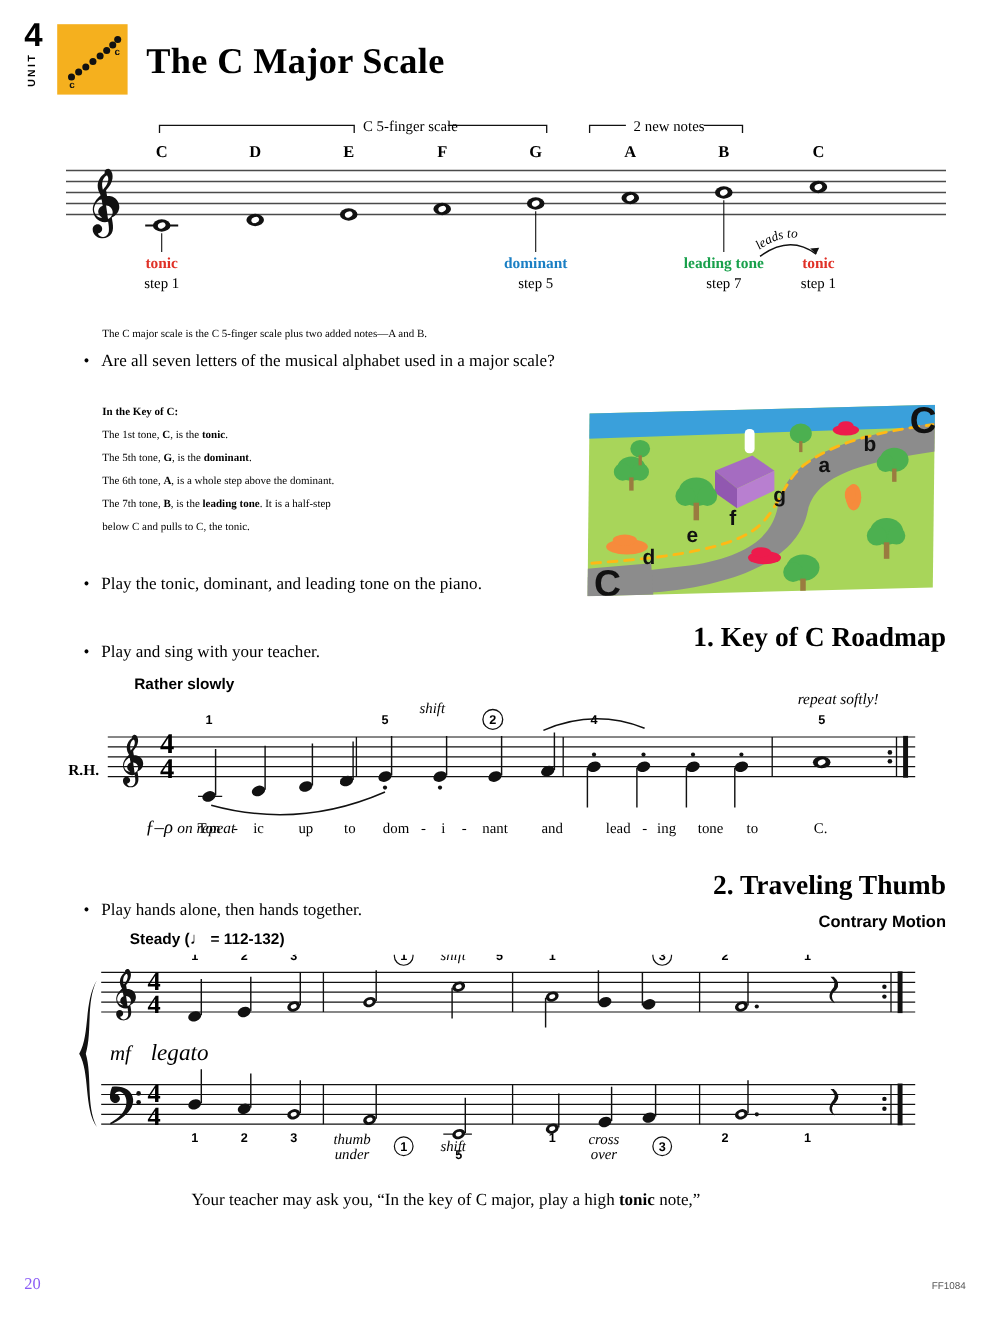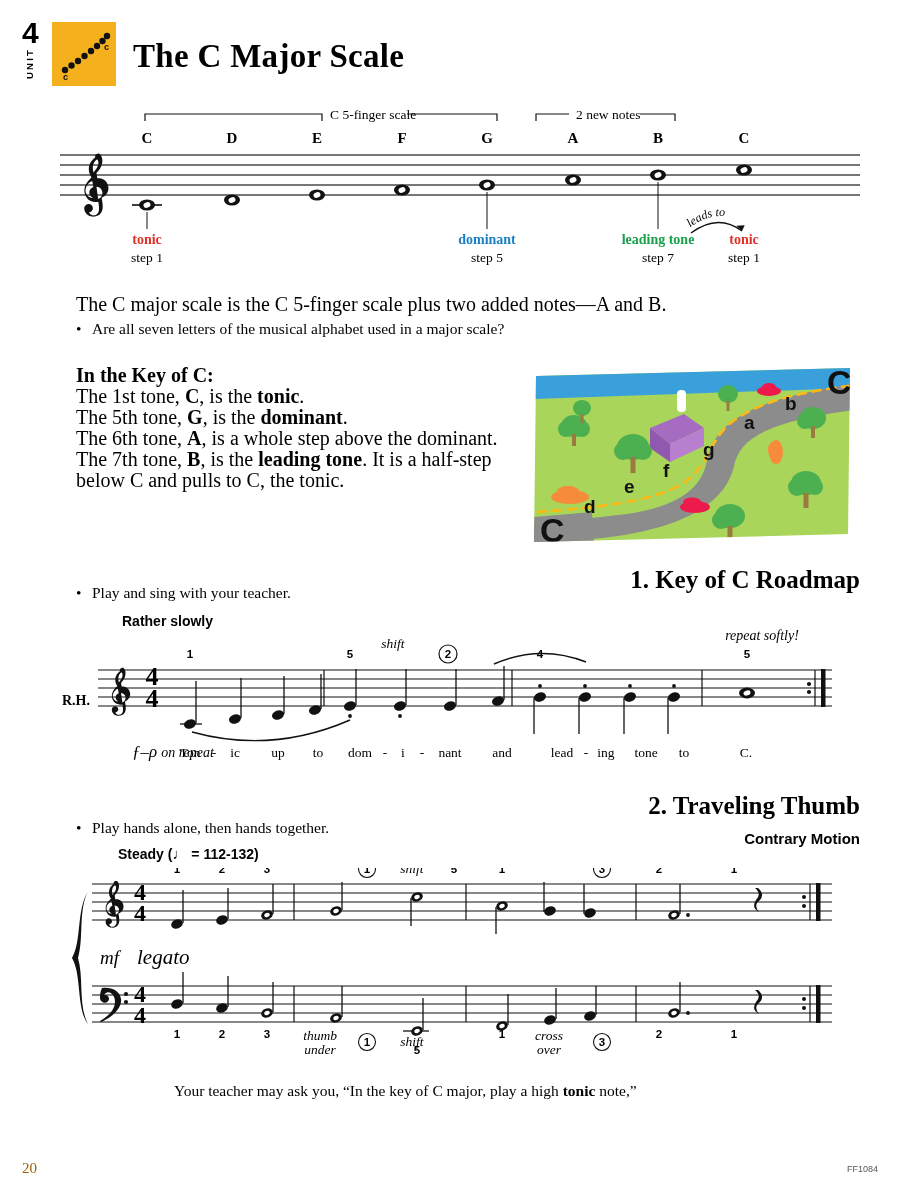--- a/index.html
+++ b/index.html
@@ -18,21 +18,21 @@
   
   .scale{position:absolute;left:60px;top:105px;width:800px;height:175px;}
   .scale svg{display:block;}
   .brk-lbl{font-family:"Liberation Serif",serif;font-size:13.5px;}
   .note-letter{font-family:"Liberation Serif",serif;font-weight:bold;font-size:15px;text-anchor:middle;}
   .term{font-family:"Liberation Serif",serif;font-weight:bold;font-size:14px;text-anchor:middle;}
   .stepl{font-family:"Liberation Serif",serif;font-size:13.5px;text-anchor:middle;}
   .leadsto{font-family:"Liberation Serif",serif;font-style:italic;font-size:12px;}
 
   
-  .ptxt{position:absolute;font-size:20px;line-height:20px;}
+  .ptxt{position:absolute;font-size:10px;line-height:20px;margin-left:17px;}
   .b{font-weight:bold;}
   .bullet{position:absolute;font-size:15.5px;line-height:20px;}
   .bullet .dot{display:inline-block;width:16px;}
 
   
   .roadmap{position:absolute;left:532px;top:366px;width:322px;height:178px;}
   .roadmap svg{display:block;}
 
   
   .sec-h{position:absolute;font-family:"Liberation Serif",serif;font-weight:bold;font-size:25px;text-align:right;}
@@ -46,21 +46,21 @@
   .fing{font-family:"Liberation Sans",sans-serif;font-weight:bold;font-size:11.5px;text-anchor:middle;}
   .ital{font-family:"Liberation Serif",serif;font-style:italic;font-size:13.5px;text-anchor:middle;}
   .dyn{font-family:"Liberation Serif",serif;font-style:italic;font-weight:normal;font-size:17px;}
 
   
   .disc{position:absolute;left:60px;top:1068px;width:110px;height:62px;}
   .disc-word{position:absolute;left:8px;top:0;font-family:"Liberation Sans",sans-serif;font-weight:bold;font-size:8.5px;letter-spacing:2.4px;}
   .disc-txt{position:absolute;left:174px;top:1080px;width:660px;font-size:15.5px;line-height:21px;}
 
   
-  .pgnum{position:absolute;left:22px;top:1160px;font-size:15px;color:#a16207;}
+  .pgnum{position:absolute;left:22px;top:1160px;font-size:15px;color:#8b5cf6;}
   .ffnum{position:absolute;right:22px;top:1164px;font-family:"Liberation Sans",sans-serif;font-size:9px;color:#555;}
 </style>
 </head>
 <body>
 
 <div class="pg">
 
   <div class="unit-wrap">
     <div class="unit-num">4</div>
     <div class="unit-word">UNIT</div>
@@ -192,20 +192,23 @@
   <div class="ptxt" style="left:76px;top:407px;">
     <span>The 5th tone, </span><span class="b">G</span><span>, is the </span><span class="b">dominant</span><span>.</span>
   </div>
   <div class="ptxt" style="left:76px;top:428px;">
     <span>The 6th tone, </span><span class="b">A</span><span>, is a whole step above the dominant.</span>
   </div>
   <div class="ptxt" style="left:76px;top:449px;">
     <span>The 7th tone, </span><span class="b">B</span><span>, is the </span><span class="b">leading tone</span><span>. It is a half-step</span>
   </div>
   <div class="ptxt" style="left:76px;top:470px;">below C and pulls to C, the tonic.</div>
+  <div class="bullet" style="left:76px;top:521px;">
+    <span class="dot">•</span><span>Play the tonic, dominant, and leading tone on the piano.</span>
+  </div>
 
   <div class="roadmap">
     <svg width="322" height="178" viewBox="0 0 322 178">
       <defs>
           <clipPath id="mapclip">
             <polygon points="4,10 318,2 316,168 2,176"></polygon>
           </clipPath>
         </defs>
       <g clip-path="url(#mapclip)">
         <rect x="0" y="0" width="322" height="178" fill="#A8D55A"></rect>

